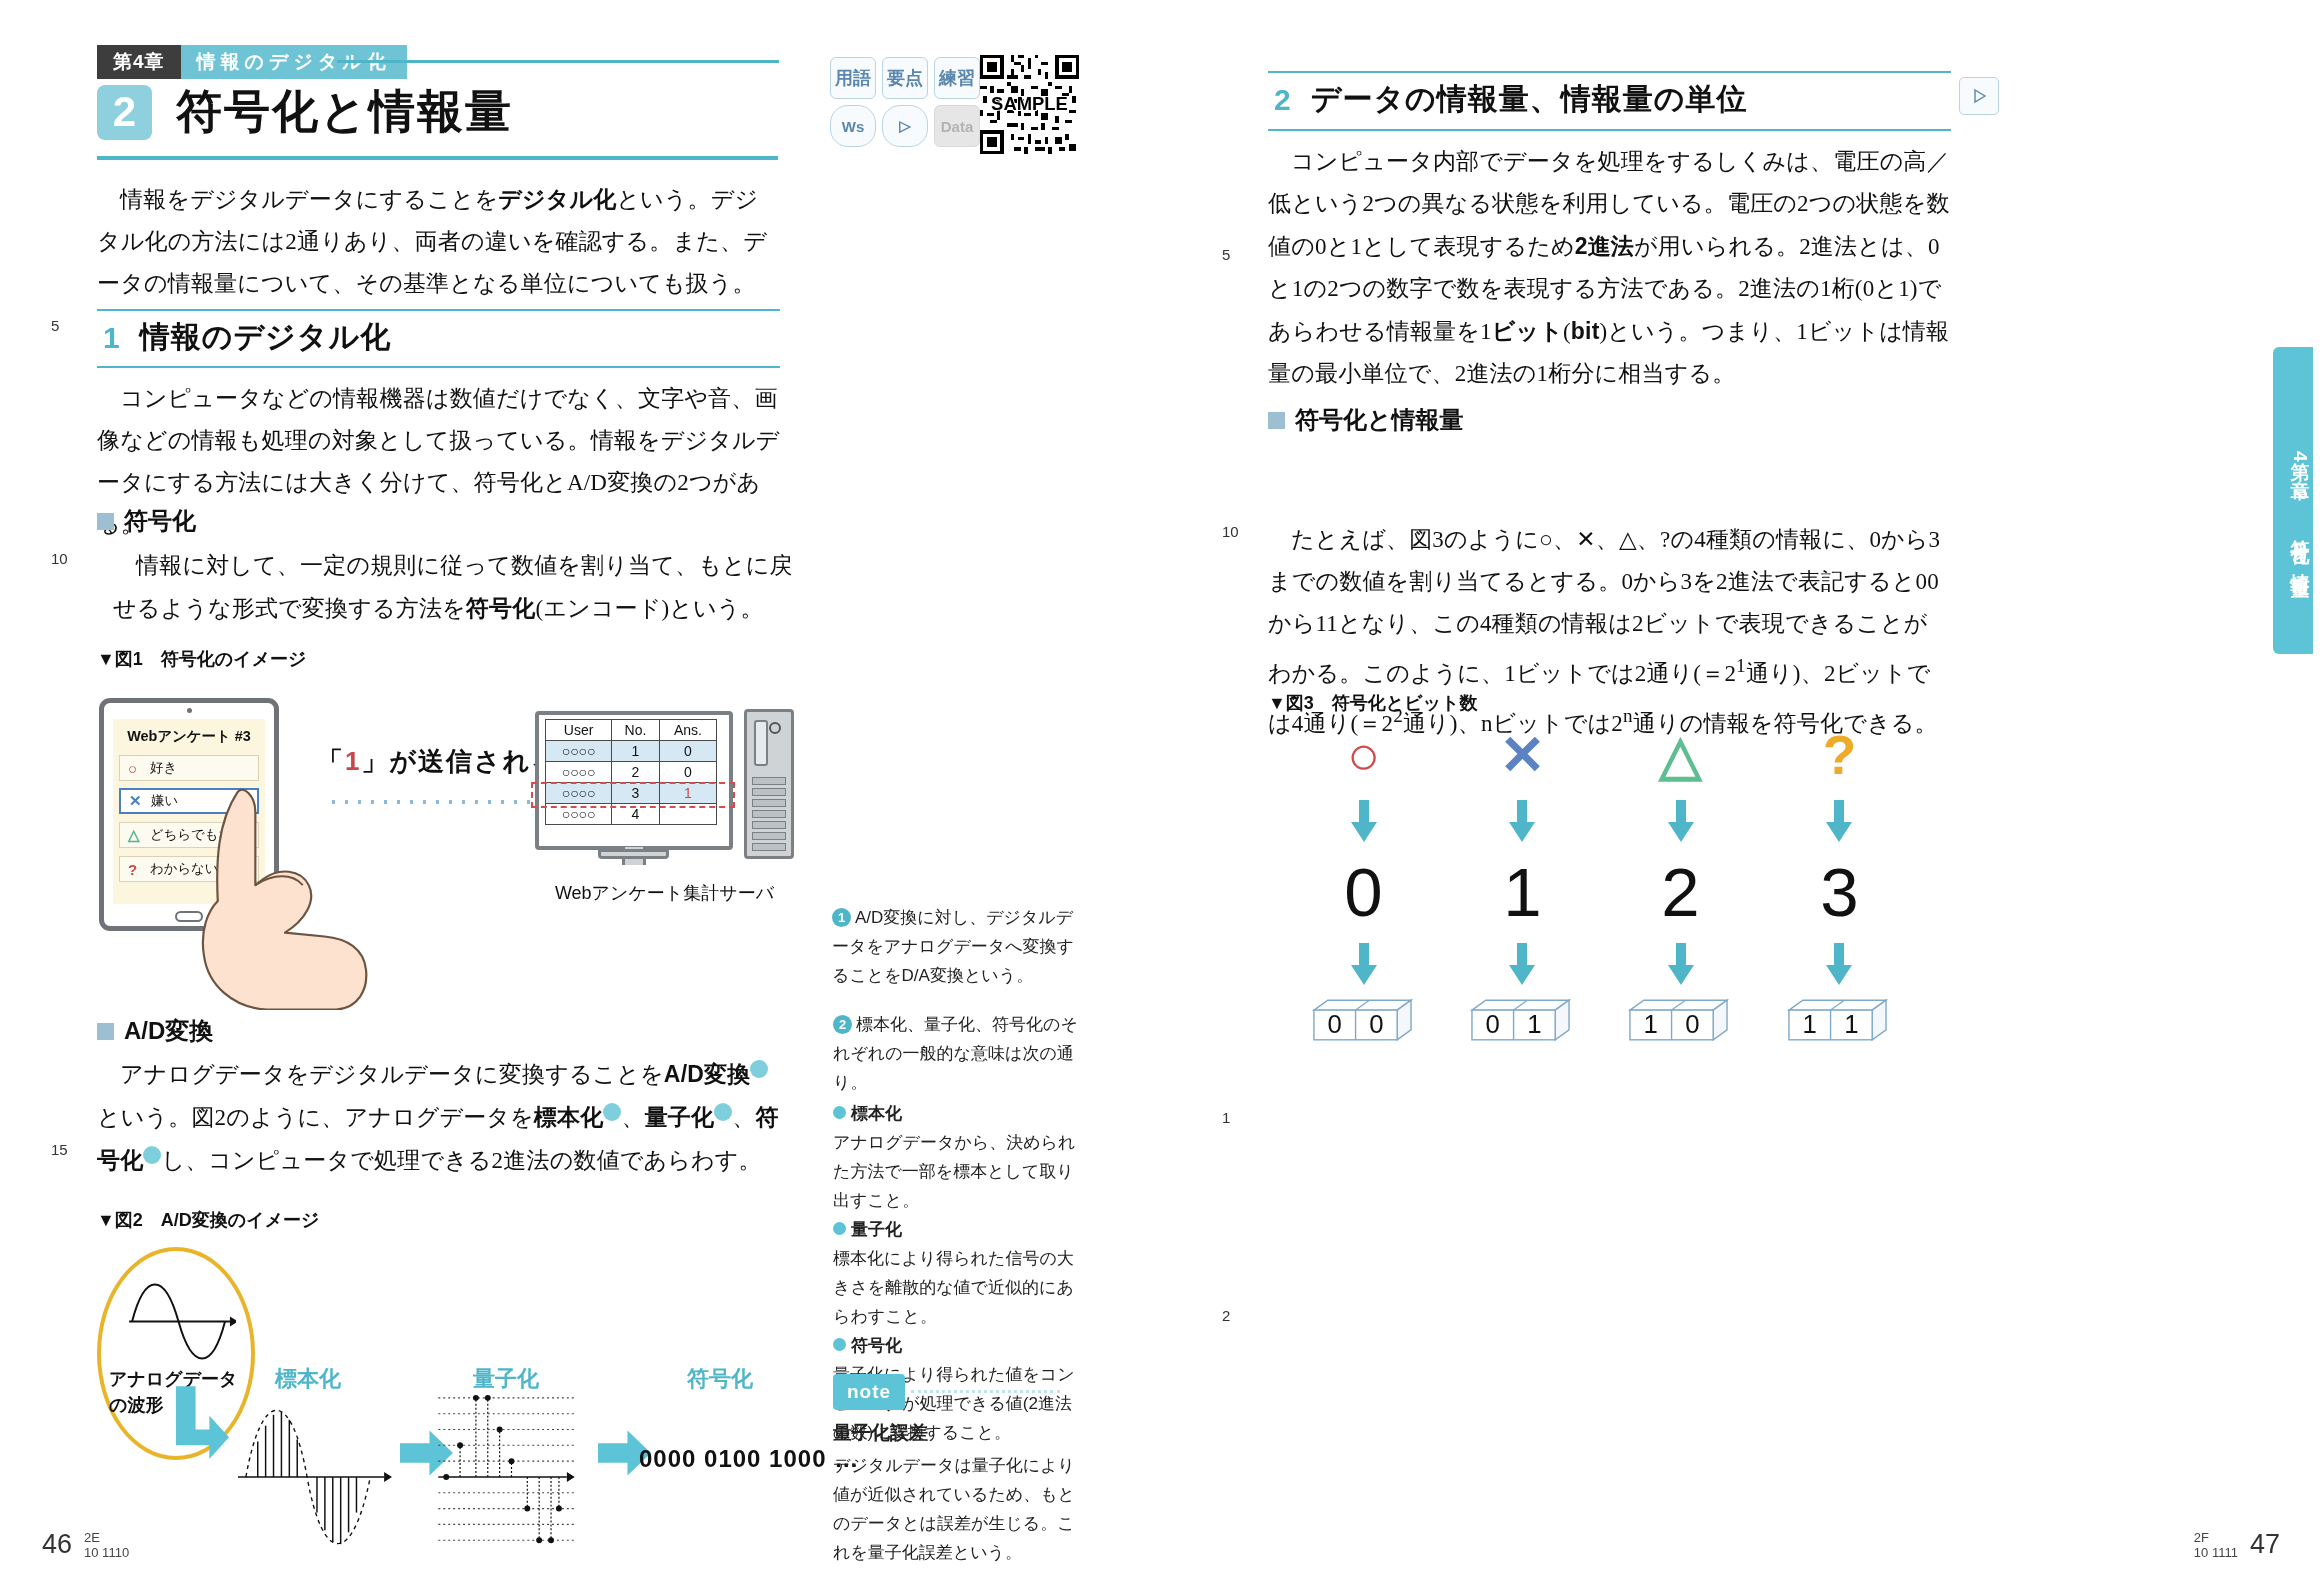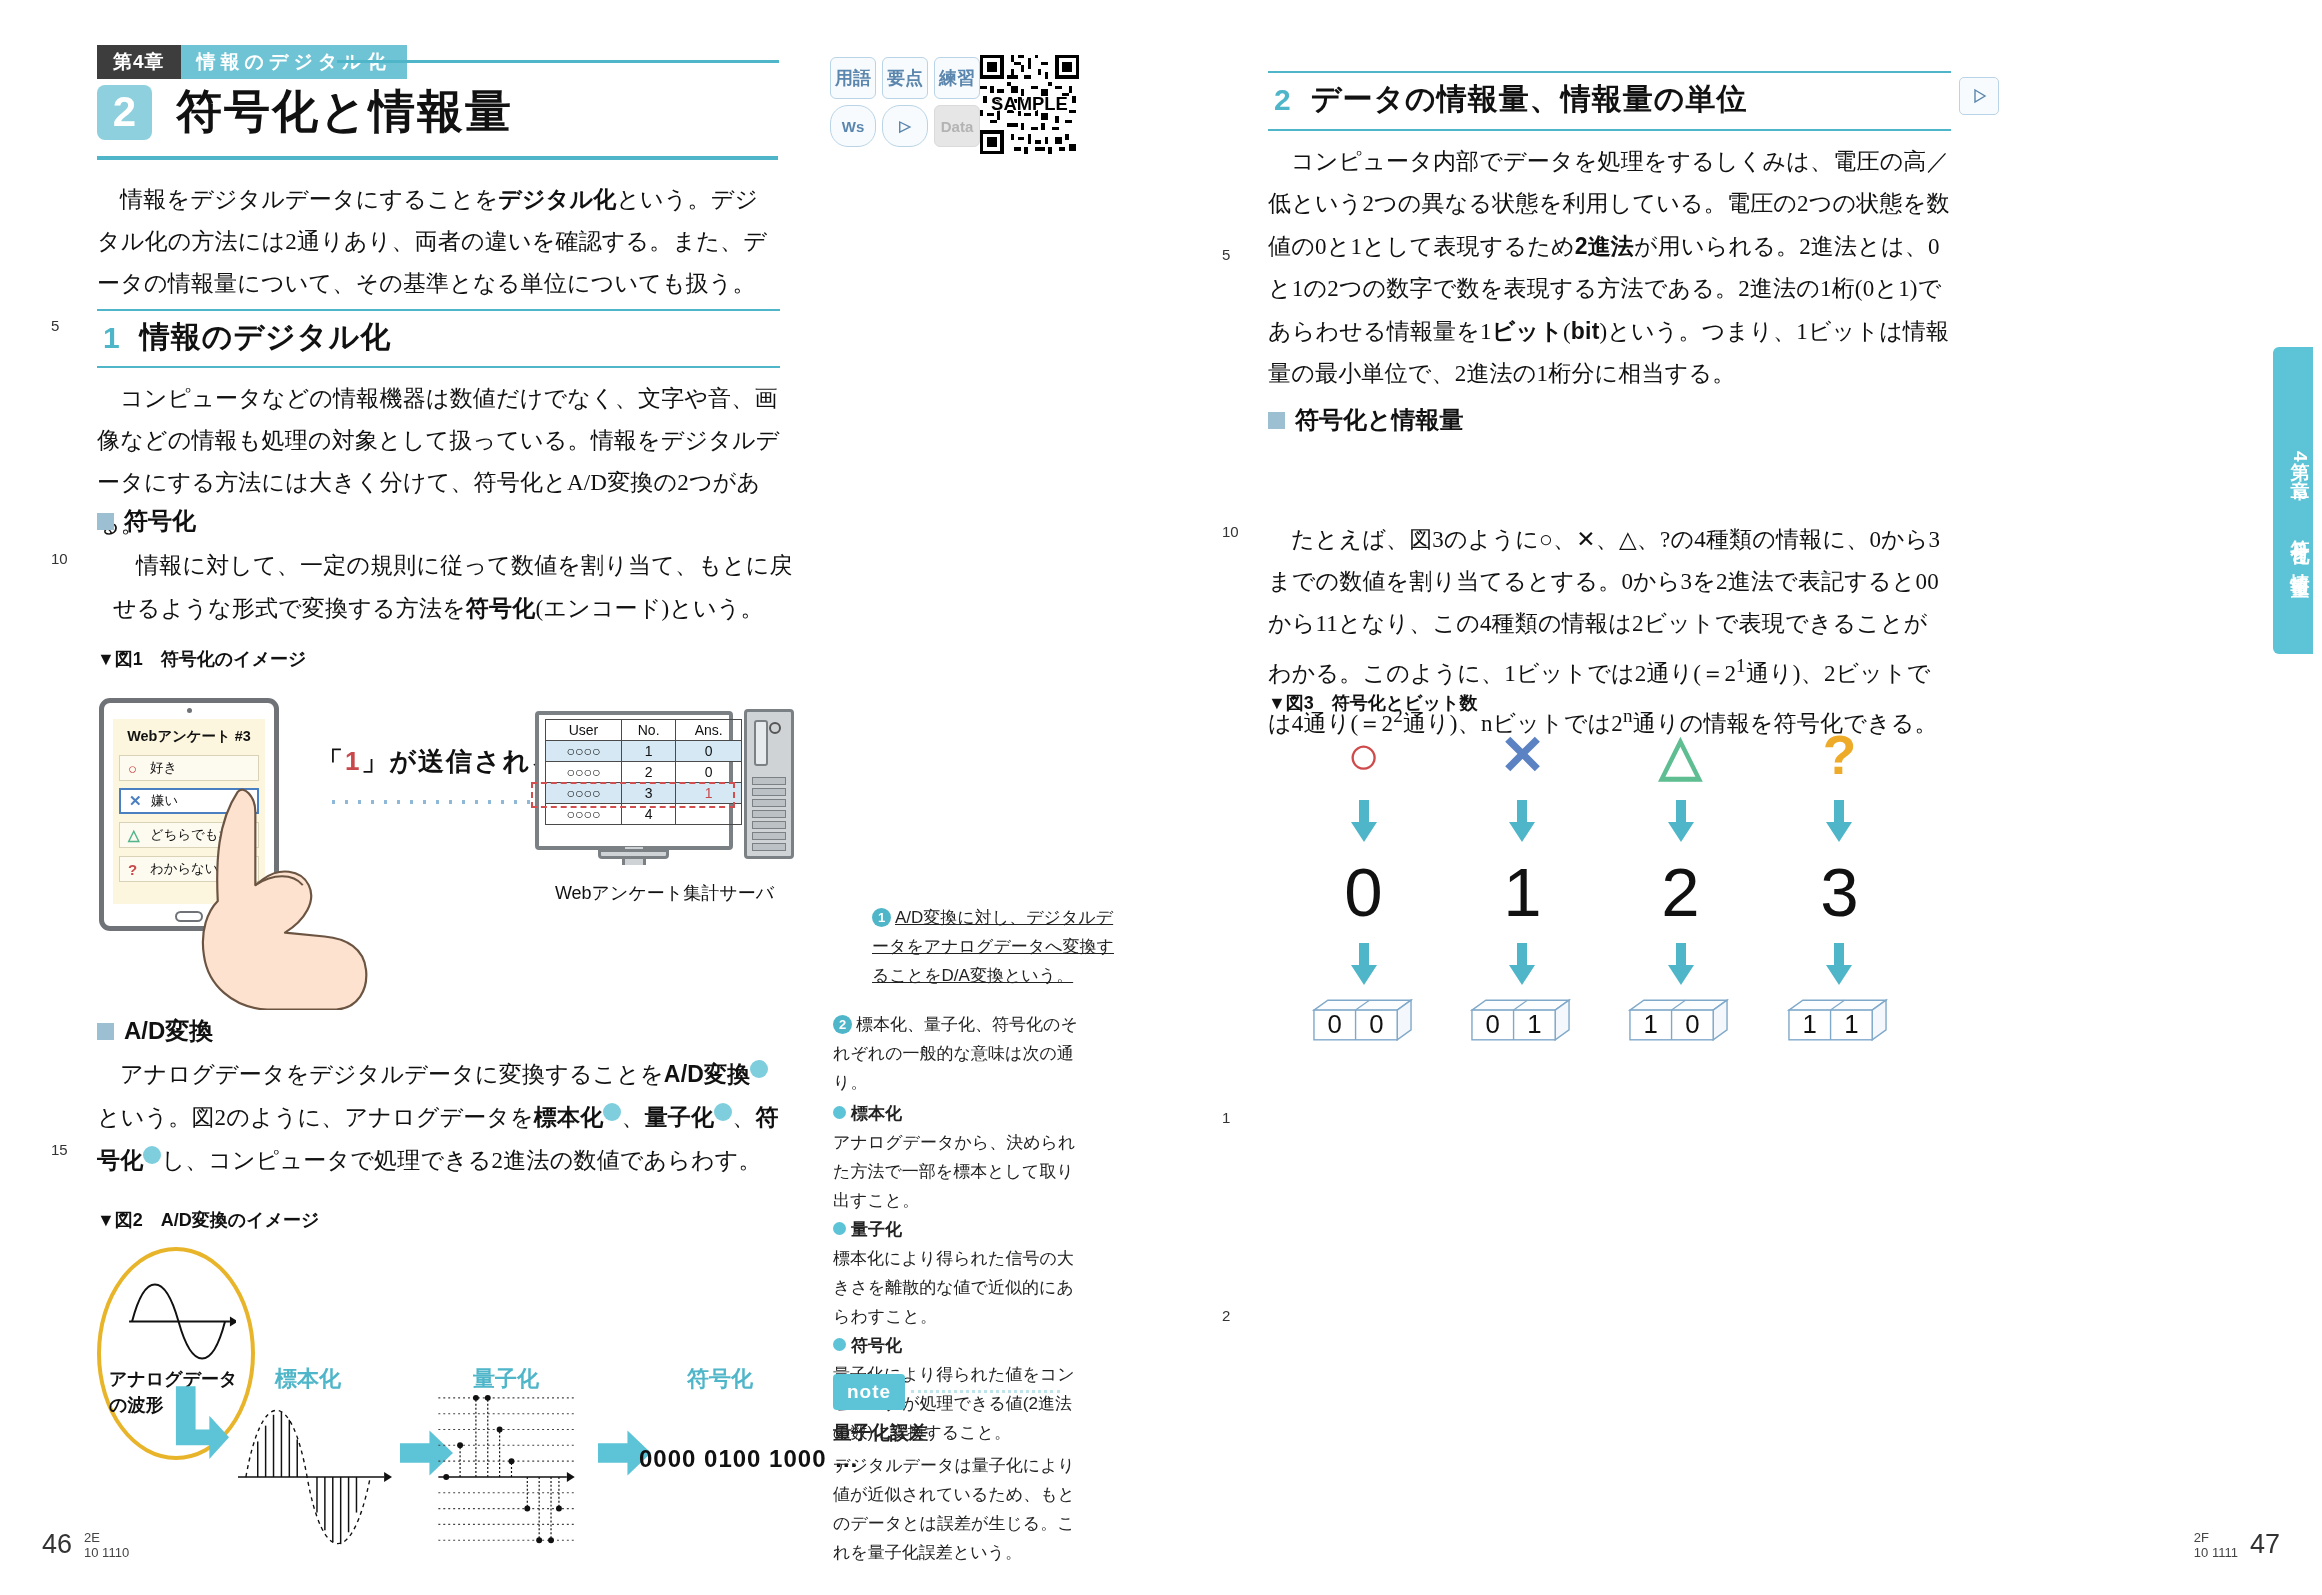--- a/index.html
+++ b/index.html
@@ -111,21 +111,21 @@
   .mon-neck { position:absolute; left:622px; top:847px; width:24px; height:18px; background:#cfd3d6; border-left:3px solid #7b8085; border-right:3px solid #7b8085; }
   .tower { position:absolute; left:744px; top:709px; width:50px; height:150px;
            background:#cfd3d6; border:3px solid #7b8085; border-radius:4px; }
   .tower .slot { position:absolute; left:7px; top:8px; width:14px; height:46px; background:#e7eaec; border:2px solid #7b8085; border-radius:3px; }
   .tower .pw { position:absolute; right:10px; top:10px; width:12px; height:12px; border:2px solid #555; border-radius:50%; }
   .tower .bars { position:absolute; left:5px; right:5px; top:65px; }
   .tower .bars i { display:block; height:8px; margin-bottom:3px; background:#bcc1c5; border:1.5px solid #7b8085; }
   .srv-cap { position:absolute; left:535px; top:881px; width:259px; text-align:center;
              font-family:"Liberation Sans",sans-serif; font-size:18px; }
 
-  table.fig1tab { position:absolute; left:545px; top:719px; width:197px; border-collapse:collapse;
+  table.fig1tab { position:absolute; left:545px; top:719px; width:172px; border-collapse:collapse;
                   font-family:"Liberation Sans",sans-serif; font-size:14px; }
   table.fig1tab td, table.fig1tab th { border:1.5px solid #4a4a4a; padding:1px 4px; text-align:center; height:21px; }
   table.fig1tab th { text-align:left; font-weight:normal; }
   table.fig1tab th.c { text-align:center; }
   table.fig1tab tr.hl td, table.fig1tab tr.hl th { background:#d5e8f4; }
   .ans-red { color:#c9484b; }
   .dashbox { position:absolute; left:531px; top:782px; width:204px; height:26px; border:2.5px dashed #d34f4f; }
 
   
   .oval { position:absolute; left:97px; top:1247px; width:158px; height:213px;
@@ -478,21 +478,21 @@
     </g>
   </svg>
 
   <svg style="position:absolute; left:598px; top:1430px;" width="53" height="46" viewBox="0 0 54 46">
     <polygon points="0,13 30,13 30,0 54,23 30,46 30,33 0,33" fill="#5cc4d6"></polygon>
   </svg>
 
   <div class="stage-lbl" style="left:687px; top:1364px;">符号化</div>
   <div class="bitstr">0000 0100 1000 …</div>
 
-  <div class="side" style="left:872px; top:903px;text-decoration:underline;">
+  <div class="side" style="left:832px; top:903px;">
     <span class="num">1</span><span>A/D変換に対し、デジタルデータをアナログデータへ変換することをD/A変換という。</span>
   </div>
   <div class="side" style="left:833px; top:1010px;">
     <div><span class="num">2</span><span>標本化、量子化、符号化のそれぞれの一般的な意味は次の通り。</span></div>
     <div style="margin-top:2px;"><span class="dot"></span><span class="bt">標本化</span></div>
     <div>アナログデータから、決められた方法で一部を標本として取り出すこと。</div>
     <div><span class="dot"></span><span class="bt">量子化</span></div>
     <div>標本化により得られた信号の大きさを離散的な値で近似的にあらわすこと。</div>
     <div><span class="dot"></span><span class="bt">符号化</span></div>
     <div>量子化により得られた値をコンピュータが処理できる値(2進法の数)に変換すること。</div>

